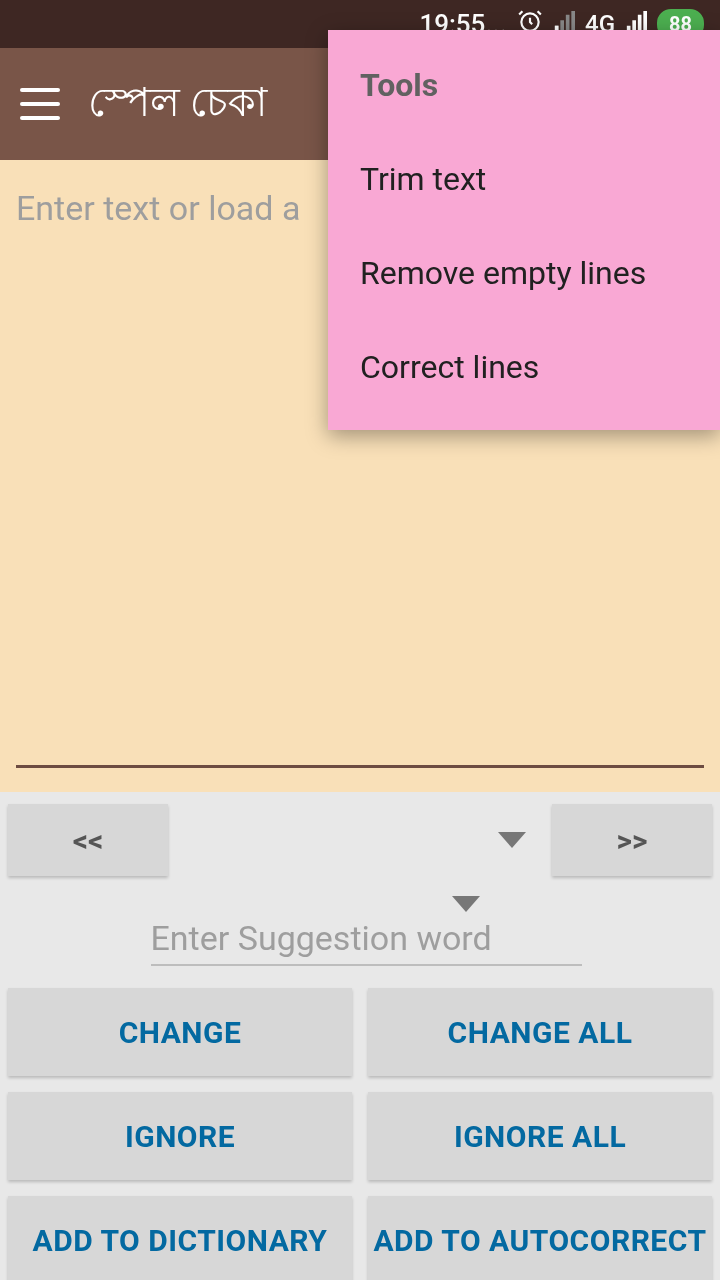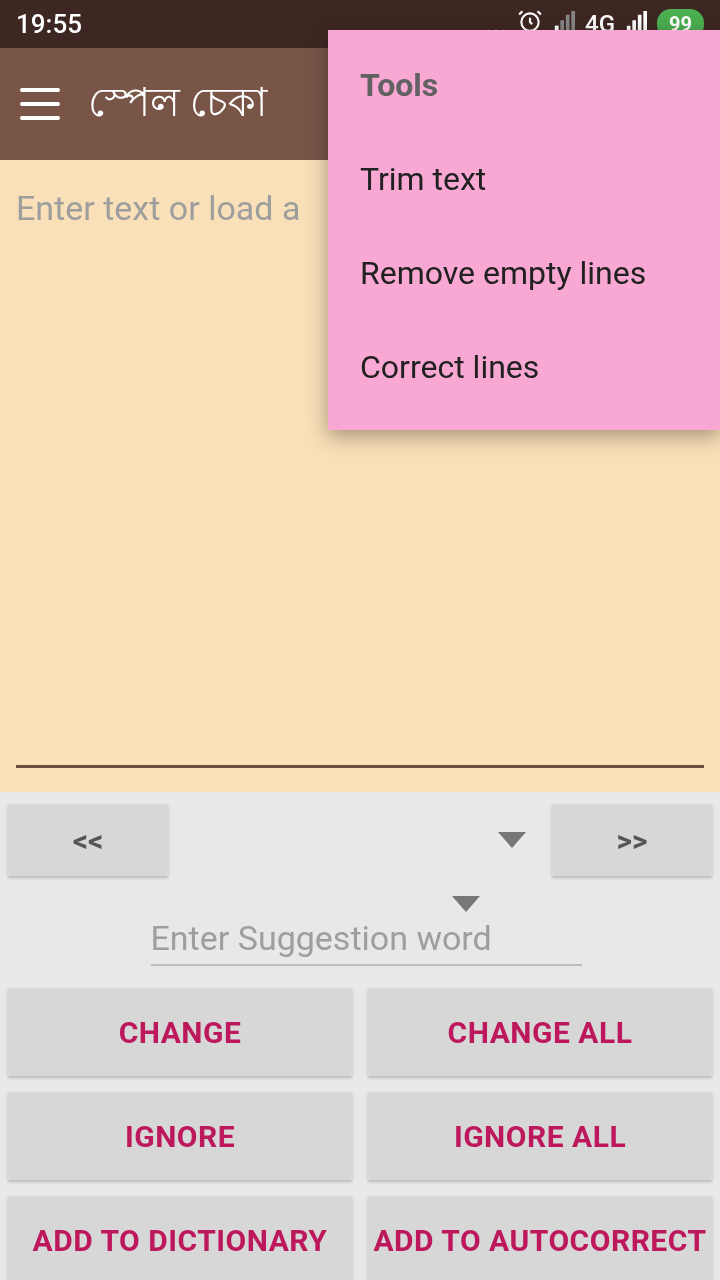--- a/index.html
+++ b/index.html
@@ -5,21 +5,21 @@
   * { margin: 0; padding: 0; box-sizing: border-box; font-family: Roboto, Arial, sans-serif; }
   html, body { width: 720px; height: 1280px; overflow: hidden; background: #E8E8E8; }
 
   
   .status-bar {
     height: 48px;
     background: #3E2723;
     color: #fff;
     display: flex;
     align-items: center;
-    justify-content: space-between;
+    justify-content: flex-end;
     padding: 0 16px;
     font-size: 26px;
     font-weight: 500;
   }
   .status-right { display: flex; align-items: center; gap: 10px; }
   .battery {
     background: #4CAF50;
     color: #fff;
     border-radius: 14px;
     padding: 0 10px;
@@ -100,21 +100,21 @@
   }
   .suggest-input::placeholder { color: #9E9E9E; }
 
   .btn-grid { display: grid; grid-template-columns: 1fr 1fr; gap: 16px; }
   .act-btn {
     height: 88px;
     background: #D7D7D7;
     border: none;
     font-size: 30px;
     font-weight: 700;
-    color: #be185d;
+    color: #0369a1;
     box-shadow: 0 2px 3px rgba(0,0,0,0.2);
     letter-spacing: 0.5px;
   }
 
   
   .menu {
     position: absolute;
     top: 30px;
     right: 0;
     width: 392px;
@@ -153,21 +153,21 @@
           <path d="M2 22h4v-6H2zM8 22h4V10H8zM14 22h4V4h-4zM20 22h4V0h-4z" fill="#888"></path>
           <path d="M2 22h4v-6H2z" fill="#fff"></path>
         </svg>
     </span>
     <span class="sig-text">4G</span>
     <span>
       <svg width="22" height="22" viewBox="0 0 24 24">
           <path d="M2 22h4v-6H2zM8 22h4V10H8zM14 22h4V4h-4zM20 22h4V0h-4z" fill="#fff"></path>
         </svg>
     </span>
-    <span class="battery">99</span>
+    <span class="battery">88</span>
   </div>
 </div>
 
 <div class="app-bar">
   <div class="hamburger">
     <span></span>
       <span></span>
       <span></span>
   </div>
   <div class="app-title">স্পেল চেকা</div>

